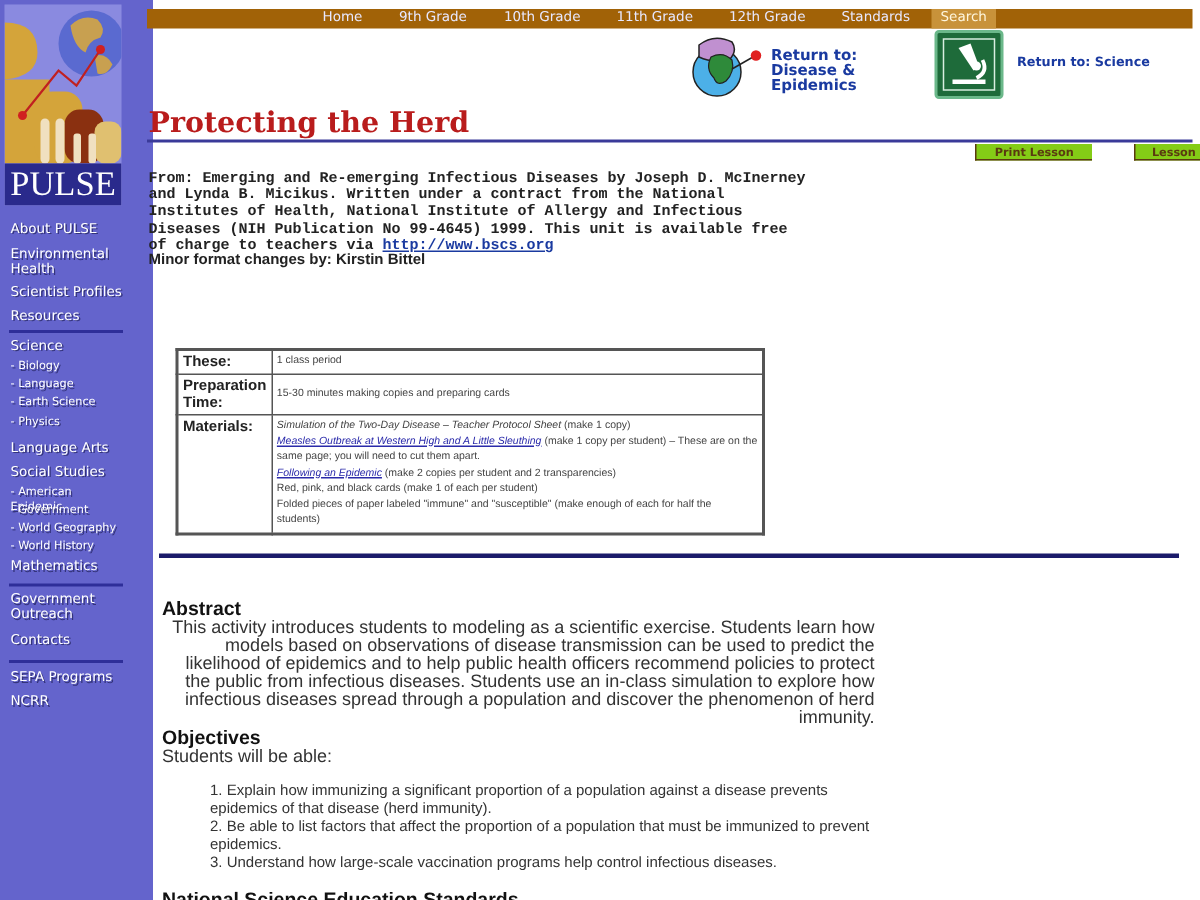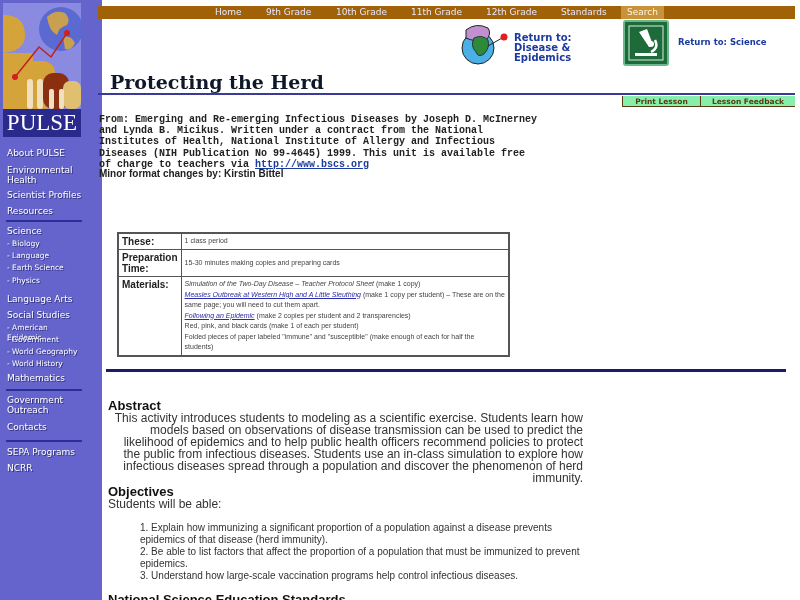--- a/index.html
+++ b/index.html
@@ -40,27 +40,27 @@
   #ret-disease { position: absolute; left: 456px; top: 22px; width: 160px; height: 44px; cursor: pointer; }
   #ret-disease .lbl { position: absolute; left: 58px; top: 11px; font-family: "DejaVu Sans", sans-serif;
     font-size: 10px; font-weight: bold; color: #1a3aa0; line-height: 10px; }
   #ret-science-icon { position: absolute; left: 623px; top: 20px; width: 46px; height: 46px;
     background: #1e6b3a; border: 2px solid #6bb88a; border-radius: 3px; cursor: pointer; }
   #ret-science { position: absolute; left: 678px; top: 37px; font-family: "DejaVu Sans", sans-serif;
     font-size: 8.5px; font-weight: bold; color: #1a3aa0; cursor: pointer; }
 
   
   #page-title { position: absolute; left: 99px; top: 71px; font-family: "DejaVu Serif", serif;
-    font-size: 19px; font-weight: bold; color: #0f172a; margin-left: 11px; }
+    font-size: 19px; font-weight: bold; color: #b91c1c; }
   #title-rule { position: absolute; left: 98px; top: 93px; width: 697px; height: 2px; background: #3a3a99; }
 
   #lesson-buttons { position: absolute; left: 622px; top: 96px; height: 11px; display: flex; }
-  .lbtn { height: 11px; line-height: 11px; background: #86efac; color: #5a3a10;
+  .lbtn { height: 11px; line-height: 11px; background: #84cc16; color: #5a3a10;
     font-family: "DejaVu Sans", sans-serif; font-size: 7.5px; font-weight: bold; text-align: center;
-    border-left: 1px solid #5a3a10; border-bottom: 1px solid #5a3a10; cursor: pointer; }
+    border-left: 1px solid #5a3a10; border-bottom: 1px solid #5a3a10; cursor: pointer; margin-left: 28px; }
   #btn-print { width: 78px; }
   #btn-feedback { width: 95px; }
 
   
   #source { position: absolute; left: 99px; top: 114px; width: 440px;
     font-family: Liberation Mono, monospace; font-size: 10px; font-weight: bold; line-height: 11.2px; color: #222; }
   #source a { color: #1a3aa0; text-decoration: underline; }
   #minor { position: absolute; left: 99px; top: 168px; font-size: 10px; font-weight: bold; color: #222; }
 
   

